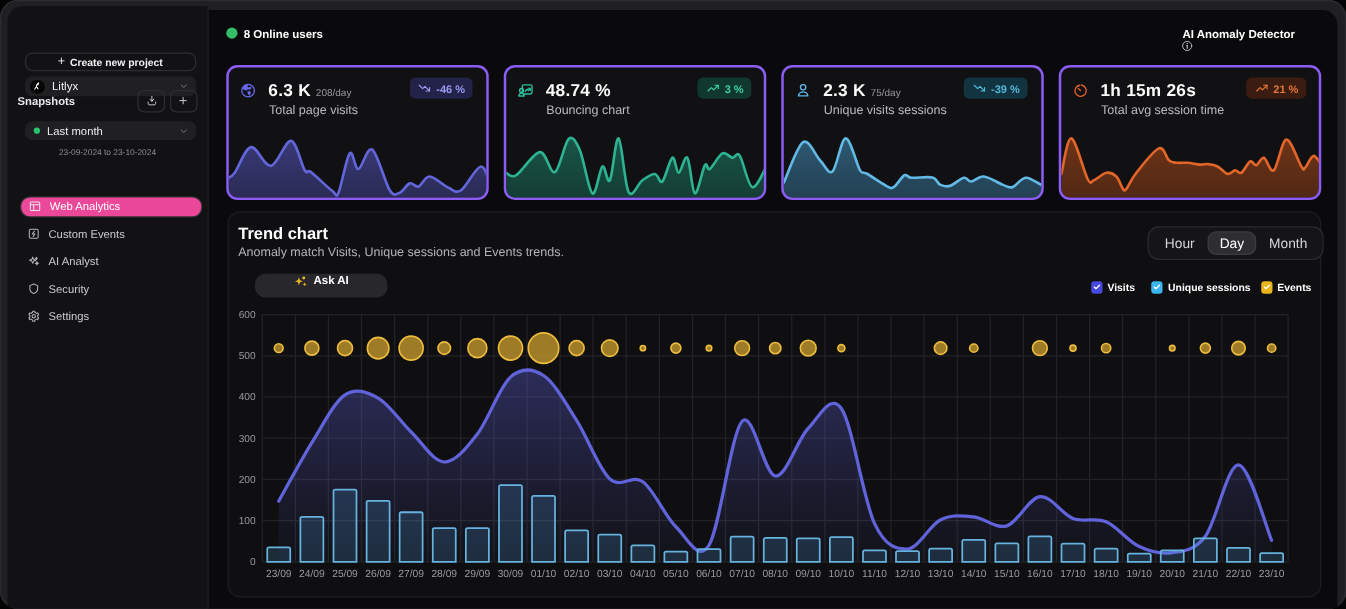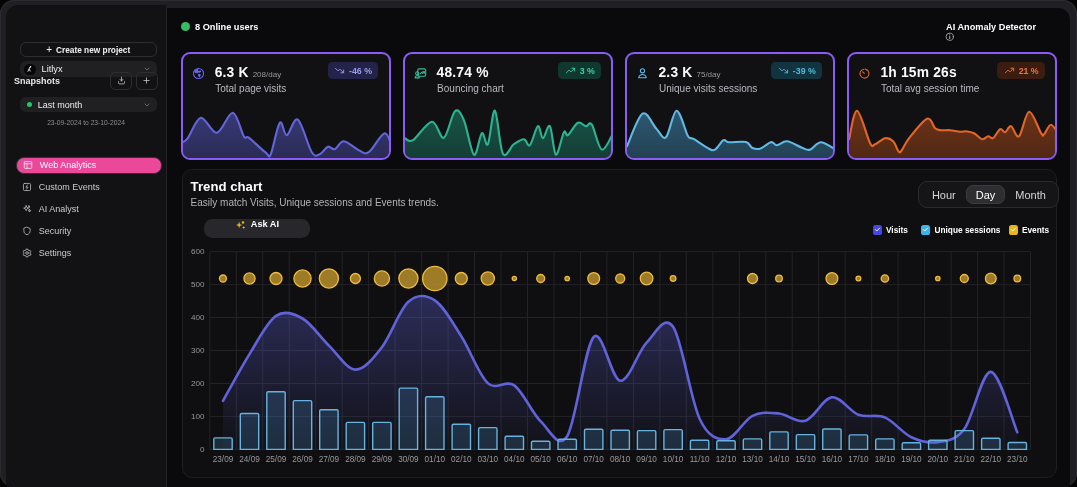--- a/index.html
+++ b/index.html
@@ -204,21 +204,21 @@
   <div class="cnum" style="display:flex;align-items:baseline;">1h 15m 26s</div>
   <div class="clabel">Total avg session time</div>
   <div class="badge" style="right:10px;background:#3a1d10;color:#e8763c;"><svg width="11" height="11" viewBox="0 0 24 24" fill="none" stroke="#e8763c" stroke-width="2" stroke-linecap="round" stroke-linejoin="round">
         <path d="M3 17l6-6 4 4 8-8"></path>
         <path d="M15 7h6v6"></path>
       </svg>21 %</div>
 </div>
 
 <div id="panel"></div>
 <div class="abs" style="left:190.6px;top:178.8px;color:#fff;font-size:13.2px;font-weight:bold;">Trend chart</div>
-<div class="abs" style="left:190.6px;top:197px;color:#b3b3b8;font-size:10px;">Easily match Visits, Unique sessions and Events trends.</div>
+<div class="abs" style="left:190.6px;top:197px;color:#b3b3b8;font-size:10px;">Anomaly match Visits, Unique sessions and Events trends.</div>
 <div class="abs row" style="left:204px;top:219.4px;width:105.8px;height:18.5px;background:#28282c;border-radius:8.5px;justify-content:center;gap:5px;">
   <svg width="11" height="11" viewBox="0 0 24 24" fill="#ecb820">
       <path d="M9 6l1.8 5.2L16 13l-5.2 1.8L9 20l-1.8-5.2L2 13l5.2-1.8z"></path>
       <circle cx="17.5" cy="7.5" r="2.6"></circle>
       <path d="M19 15l1 2.5 2.5 1-2.5 1-1 2.5-1-2.5-2.5-1 2.5-1z"></path>
     </svg>
   <span style="color:#fff;font-size:9.2px;font-weight:bold;">Ask AI</span>
 </div>
 <div class="seg" style="left:918.4px;top:181px;height:27.4px;padding:0 4px;gap:2px;">
   <div>Hour</div>

